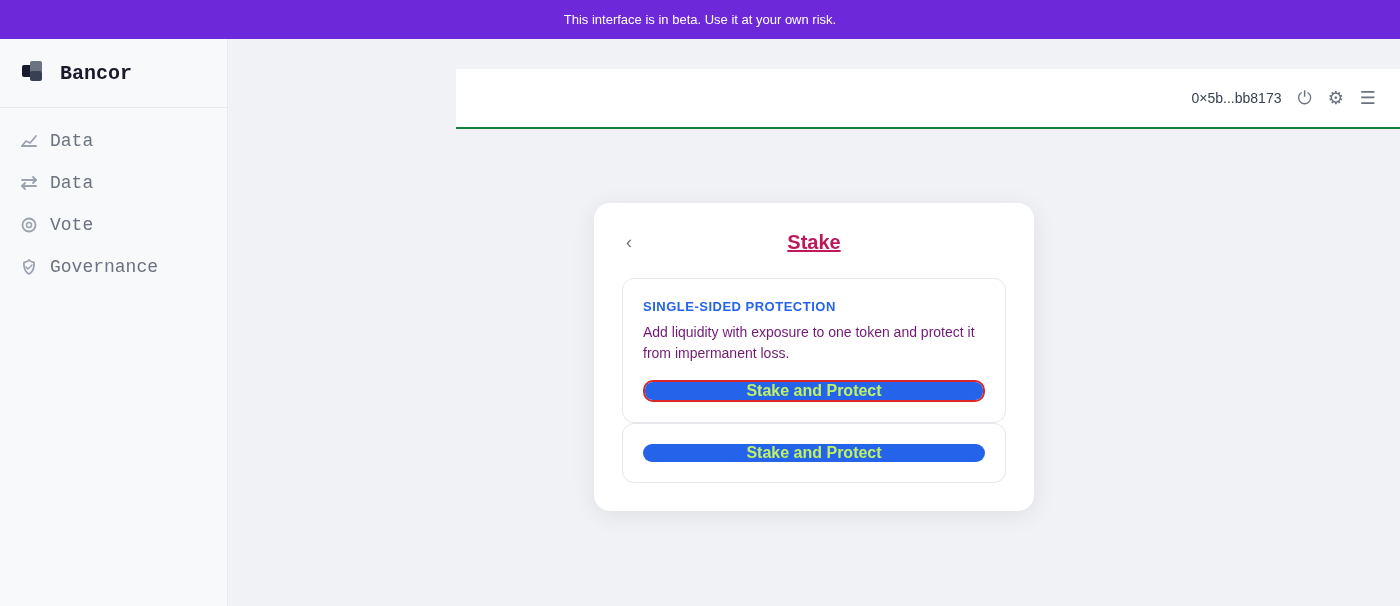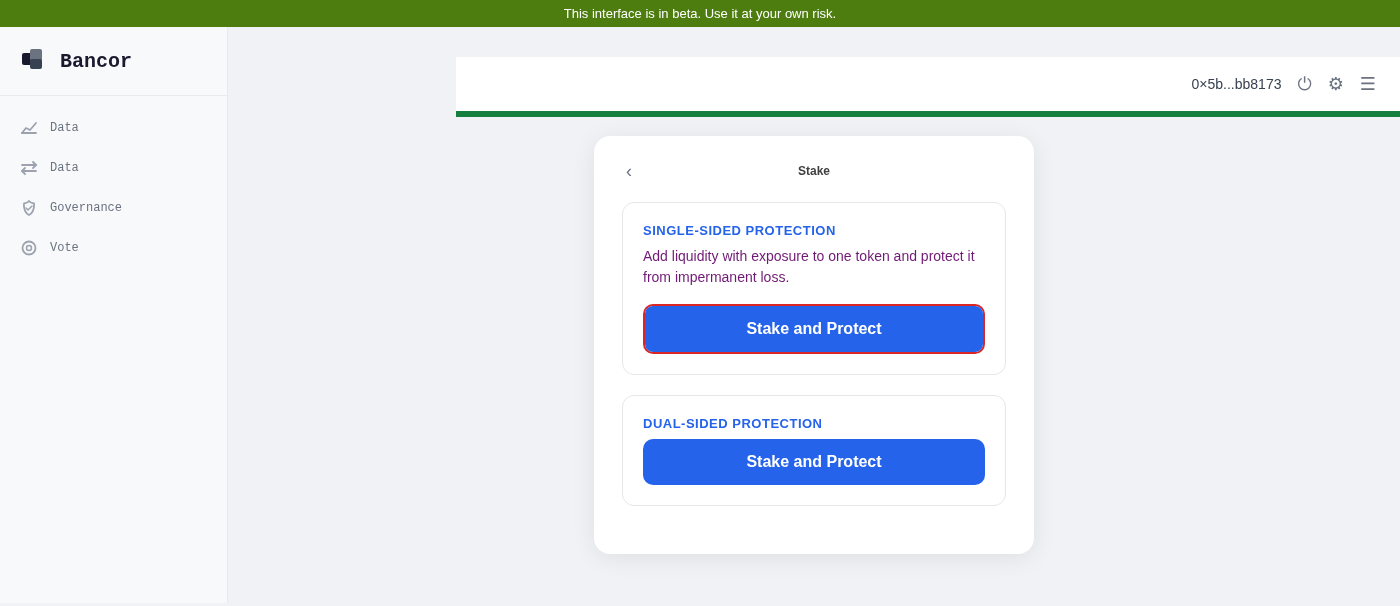--- a/index.html
+++ b/index.html
@@ -1,23 +1,23 @@
 <!DOCTYPE html>
 <html><head>
   <meta charset="utf-8">
   <style>
     * { box-sizing: border-box; margin: 0; padding: 0; }
     body { font-family: -apple-system, BlinkMacSystemFont, 'Segoe UI', sans-serif; background: #f0f2f5; height: 606px; overflow: hidden; }
 
     
     .beta-banner {
-      background: #4d7c0f;
+      background: #6d28d9;
       color: white;
       text-align: center;
-      padding: 6px 0;
+      padding: 12px 0;
       font-size: 13px;
       font-weight: 400;
     }
 
     
     .app-layout {
       display: flex;
       height: calc(606px - 30px);
     }
 
@@ -51,21 +51,21 @@
     .sidebar-nav {
       padding: 12px 0;
     }
 
     .nav-item {
       display: flex;
       align-items: center;
       gap: 12px;
       padding: 11px 20px;
       color: #6b7280;
-      font-size: 12px;
+      font-size: 18px;
       cursor: pointer;
       transition: background 0.15s;
       border-radius: 0;
     }
 
     .nav-item .nav-icon {
       width: 18px;
       height: 18px;
       display: flex;
       align-items: center;
@@ -75,21 +75,21 @@
     }
 
     
     .header {
       display: flex;
       align-items: center;
       justify-content: flex-end;
       padding: 0 24px;
       height: 60px;
       background: white;
-      border-bottom: 6px solid #15803d;
+      border-bottom: 2px solid #15803d;
       position: absolute;
       top: 30px;
       left: 228px;
       right: 0;
     }
 
     .header-actions {
       display: flex;
       align-items: center;
       gap: 16px;
@@ -141,31 +141,32 @@
       font-size: 18px;
       color: #6b7280;
       padding: 4px;
       position: absolute;
       left: 0;
     }
 
     .card-title {
       flex: 1;
       text-align: center;
-      font-size: 12px;
+      font-size: 20px;
       font-weight: 700;
-      color: #404040;
+      color: #be185d;
+      text-decoration: underline;
     }
 
     
     .protection-section {
       border: 1px solid #e5e7eb;
       border-radius: 12px;
       padding: 20px;
-      margin-bottom: 20px;
+      margin-bottom: 0;
     }
 
     .protection-section.selected {
       border-color: #e5e7eb;
     }
 
     .protection-label {
       font-size: 13px;
       font-weight: 700;
       color: #2563eb;
@@ -176,25 +177,24 @@
 
     .protection-desc {
       font-size: 14px;
       color: #701a75;
       line-height: 1.5;
       margin-bottom: 16px;
     }
 
     .stake-btn {
       width: 100%;
-      padding: 14px;
       border: none;
       border-radius: 10px;
       background: #2563eb;
-      color: #ffffff;
+      color: #bef264;
       font-size: 16px;
       font-weight: 600;
       cursor: pointer;
       transition: background 0.15s;
     }
 
     .stake-btn-selected-wrapper {
       border: 2.5px solid #dc2626;
       border-radius: 10px;
     }
@@ -252,35 +252,35 @@
             <polyline points="5,9 2,12 5,15" stroke="#9ca3af" stroke-width="1.8" fill="none" stroke-linecap="round" stroke-linejoin="round"></polyline>
           </svg>
         </span>
         <span>Data</span>
       </div>
 
 
       <div class="nav-item">
         <span class="nav-icon">
           <svg width="18" height="18" viewBox="0 0 18 18" fill="none">
+            <circle cx="9" cy="9" r="6.5" stroke="#9ca3af" stroke-width="1.8"></circle>
+            <circle cx="9" cy="9" r="2.5" stroke="#9ca3af" stroke-width="1.5"></circle>
+          </svg>
+        </span>
+        <span>Vote</span>
+      </div>
+
+      <div class="nav-item">
+        <span class="nav-icon">
+          <svg width="18" height="18" viewBox="0 0 18 18" fill="none">
             <path d="M9 2C7.3 4 4 4.5 4 4.5S3 13 9 16c6-3 5-11.5 5-11.5S10.7 4 9 2z" stroke="#9ca3af" stroke-width="1.8" fill="none" stroke-linejoin="round"></path>
             <path d="M6 9l2 2 4-4" stroke="#9ca3af" stroke-width="1.5" fill="none" stroke-linecap="round" stroke-linejoin="round"></path>
           </svg>
         </span>
         <span>Governance</span>
-      </div>
-
-      <div class="nav-item">
-        <span class="nav-icon">
-          <svg width="18" height="18" viewBox="0 0 18 18" fill="none">
-            <circle cx="9" cy="9" r="6.5" stroke="#9ca3af" stroke-width="1.8"></circle>
-            <circle cx="9" cy="9" r="2.5" stroke="#9ca3af" stroke-width="1.5"></circle>
-          </svg>
-        </span>
-        <span>Vote</span>
       </div>
 
 
     </nav>
   </aside>
 
   <div class="content-area">
 
     <header class="header">
       <div class="header-actions">
@@ -301,19 +301,18 @@
 
         <div class="protection-section selected">
           <div class="protection-label">SINGLE-SIDED PROTECTION</div>
           <div class="protection-desc">Add liquidity with exposure to one token and protect it from impermanent loss.</div>
           <div class="stake-btn-selected-wrapper">
             <button class="stake-btn">Stake and Protect</button>
           </div>
         </div>
 
         <div class="protection-section">
-          <div class="protection-label">DUAL-SIDED PROTECTION</div>
           <button class="stake-btn">Stake and Protect</button>
         </div>
       </div>
     </main>
   </div>
 </div>
 
 </body></html>

